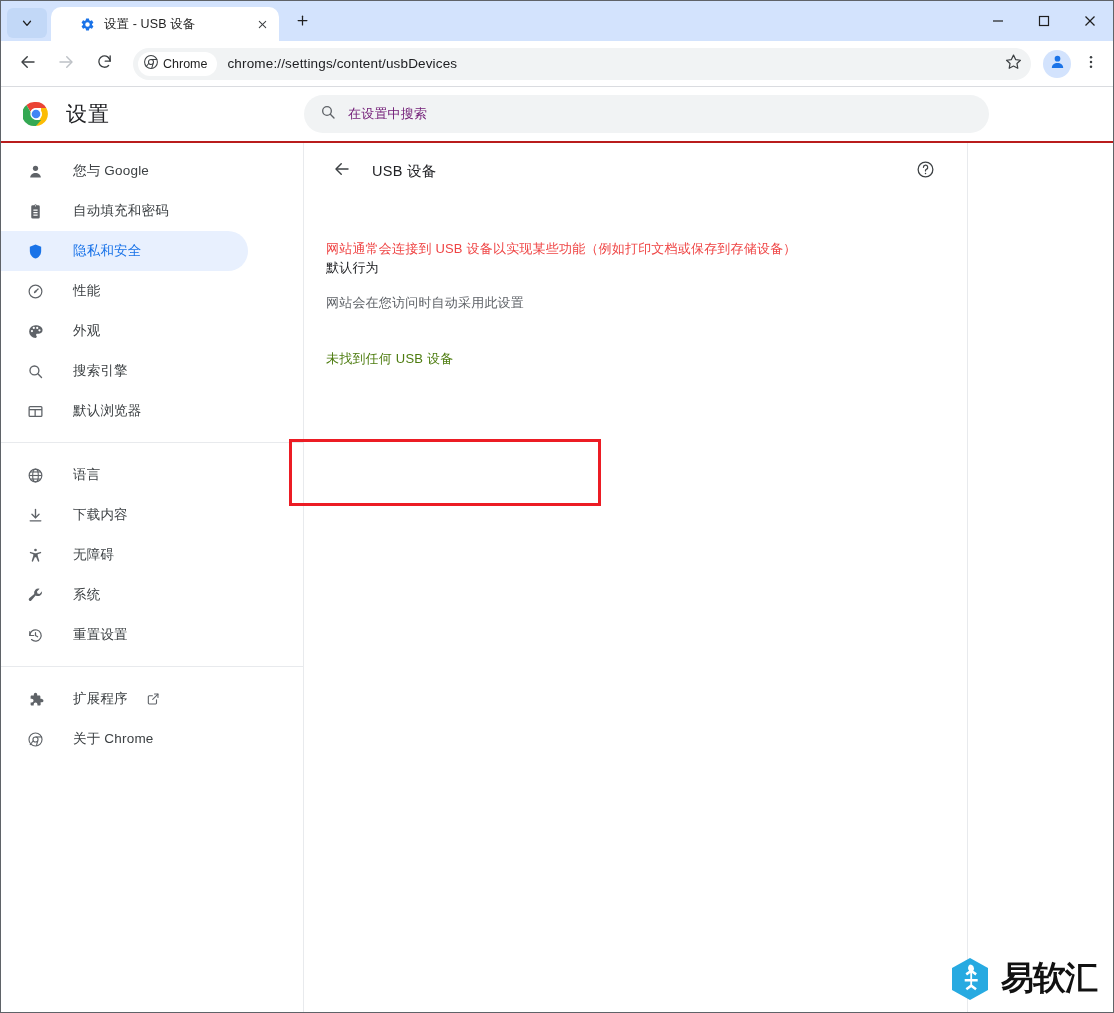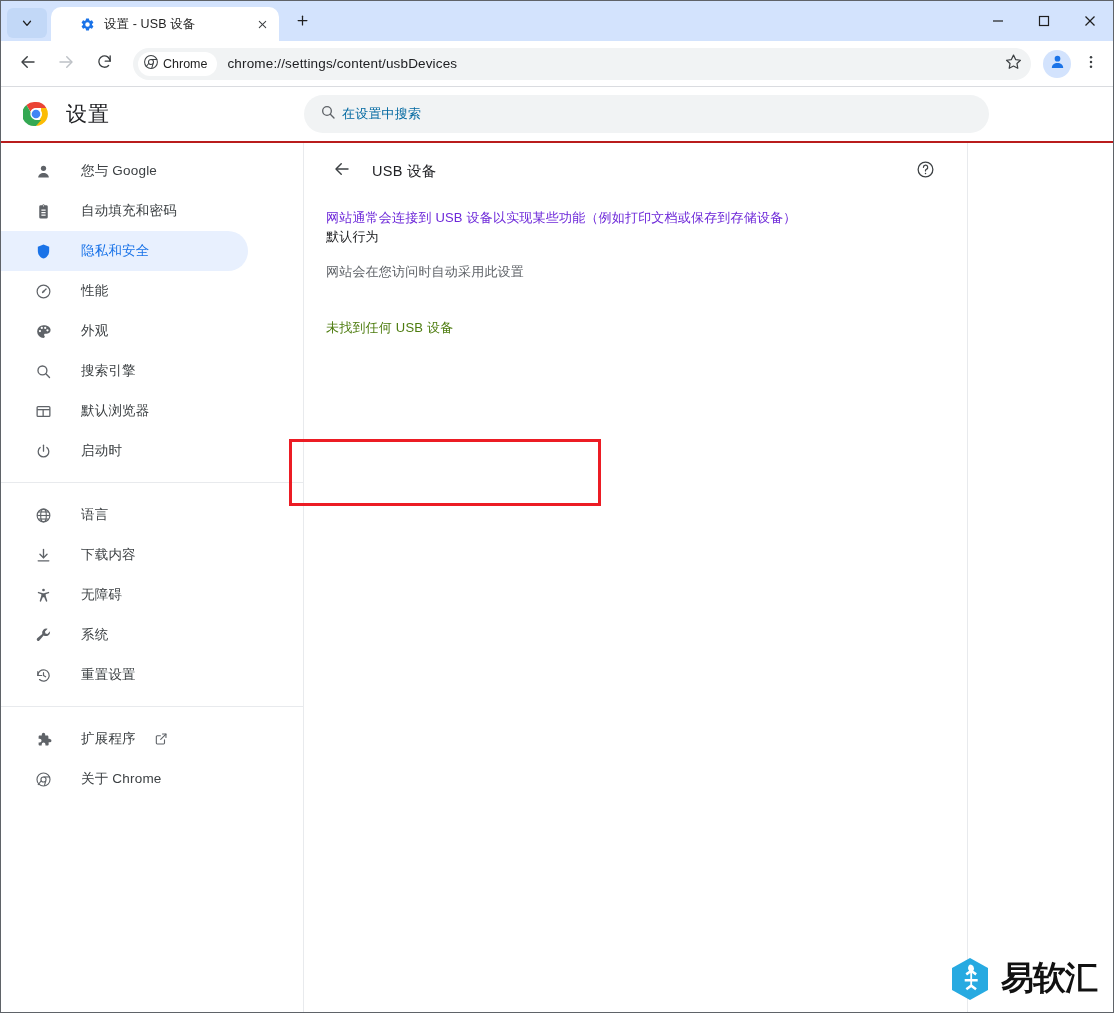--- a/index.html
+++ b/index.html
@@ -207,22 +207,22 @@
     height: 38px;
     background: #f1f3f4;
     border-radius: 19px;
     display: flex;
     align-items: center;
     padding-left: 16px;
     cursor: text;
   }
   .searchbox .sph {
     font-size: 13px;
-    color: #0369a1;
-    margin-left: 6px;
+    color: #701a75;
+    margin-left: 12px;
     letter-spacing: .2px;
     text-align: center;
   }
 
   .body-row {
     display: flex;
     height: 870px;
   }
 
   
@@ -235,21 +235,21 @@
     overflow: hidden;
   }
   .navgroup { padding: 0; }
   .navgroup + .navgroup { border-top: 1px solid #e8eaed; padding-top: 12px; margin-top: 11px; }
   .navitem {
     height: 40px;
     display: flex;
     align-items: center;
     border-radius: 0 20px 20px 0;
     margin-right: 55px;
-    padding-left: 32px;
+    padding-left: 24px;
     cursor: pointer;
     color: #3c4043;
   }
   .navitem .nav-ico {
     width: 20px; height: 20px;
     flex: 0 0 20px;
     display: flex; align-items: center; justify-content: center;
     color: #5f6368;
   }
   .navitem .nav-label {
@@ -304,23 +304,23 @@
     right: 0; top: 12px;
     width: 32px; height: 32px;
     border-radius: 50%;
     display: flex; align-items: center; justify-content: center;
     cursor: pointer;
     color: #3c4043;
   }
 
   .desc {
     font-size: 13px;
-    color: #6d28d9;
+    color: #ef4444;
     line-height: 20px;
-    margin-top: 9px;
+    margin-top: 40px;
     letter-spacing: .2px;
   }
   .section-title {
     font-size: 13px;
     color: #202124;
     letter-spacing: .2px;
   }
   .section-sub {
     font-size: 13px;
     color: #5f6368;
@@ -642,29 +642,20 @@
             <span class="nav-ico">
               <svg width="17" height="17" viewBox="0 0 24 24" fill="none" stroke="currentColor" stroke-width="1.8">
                   <rect x="3" y="5" width="18" height="14" rx="1.3"></rect>
                   <line x1="3" y1="9.4" x2="21" y2="9.4"></line>
                   <line x1="11.5" y1="9.4" x2="11.5" y2="19"></line>
                 </svg>
             </span>
             <span class="nav-label">默认浏览器</span>
           </div>
 
-          <div class="navitem">
-            <span class="nav-ico">
-              <svg width="17" height="17" viewBox="0 0 24 24" fill="none" stroke="currentColor" stroke-width="1.8" stroke-linecap="round">
-                  <path d="M7.3 6.3a7.5 7.5 0 1 0 9.4 0"></path>
-                  <line x1="12" y1="3" x2="12" y2="11.5"></line>
-                </svg>
-            </span>
-            <span class="nav-label">启动时</span>
-          </div>
         </div>
 
         <div class="navgroup">
 
           <div class="navitem">
             <span class="nav-ico">
               <svg width="17" height="17" viewBox="0 0 24 24" fill="none" stroke="currentColor" stroke-width="1.6">
                   <circle cx="12" cy="12" r="9"></circle>
                   <ellipse cx="12" cy="12" rx="4" ry="9"></ellipse>
                   <line x1="3" y1="12" x2="21" y2="12"></line>

